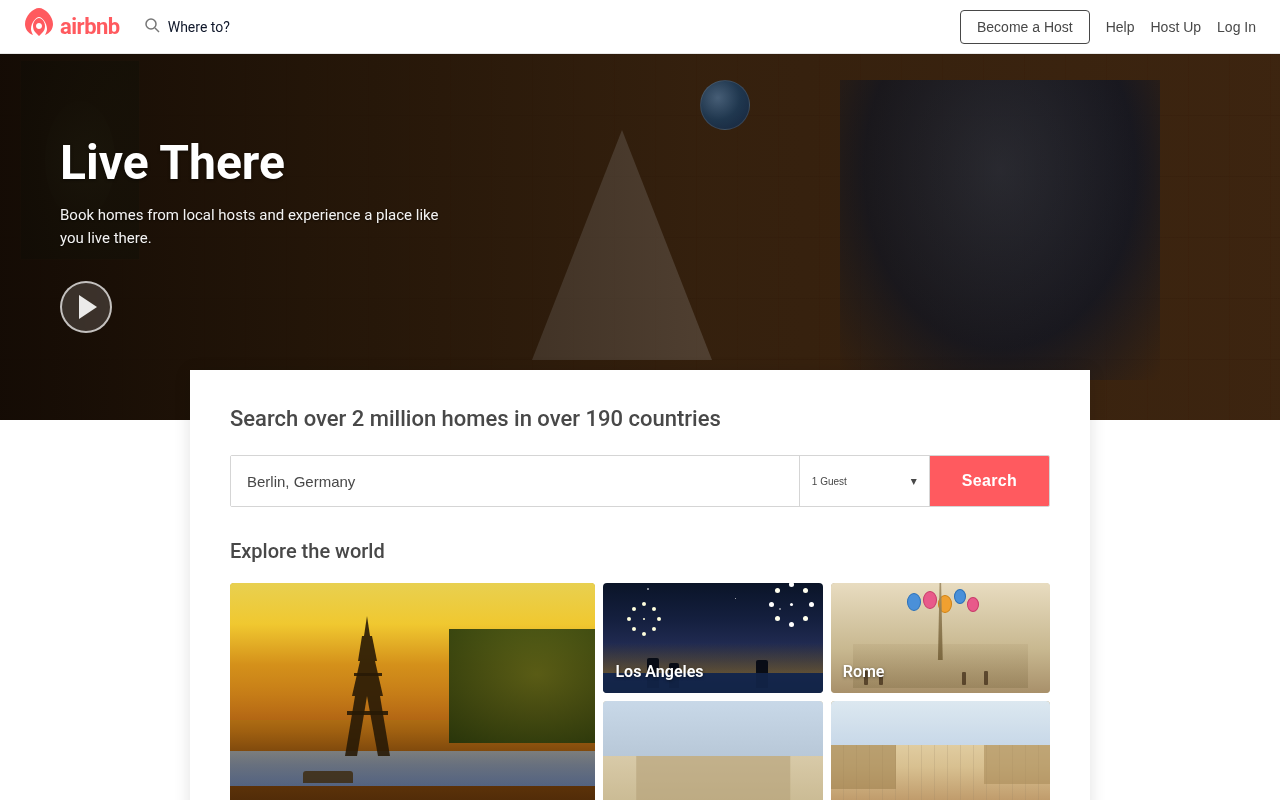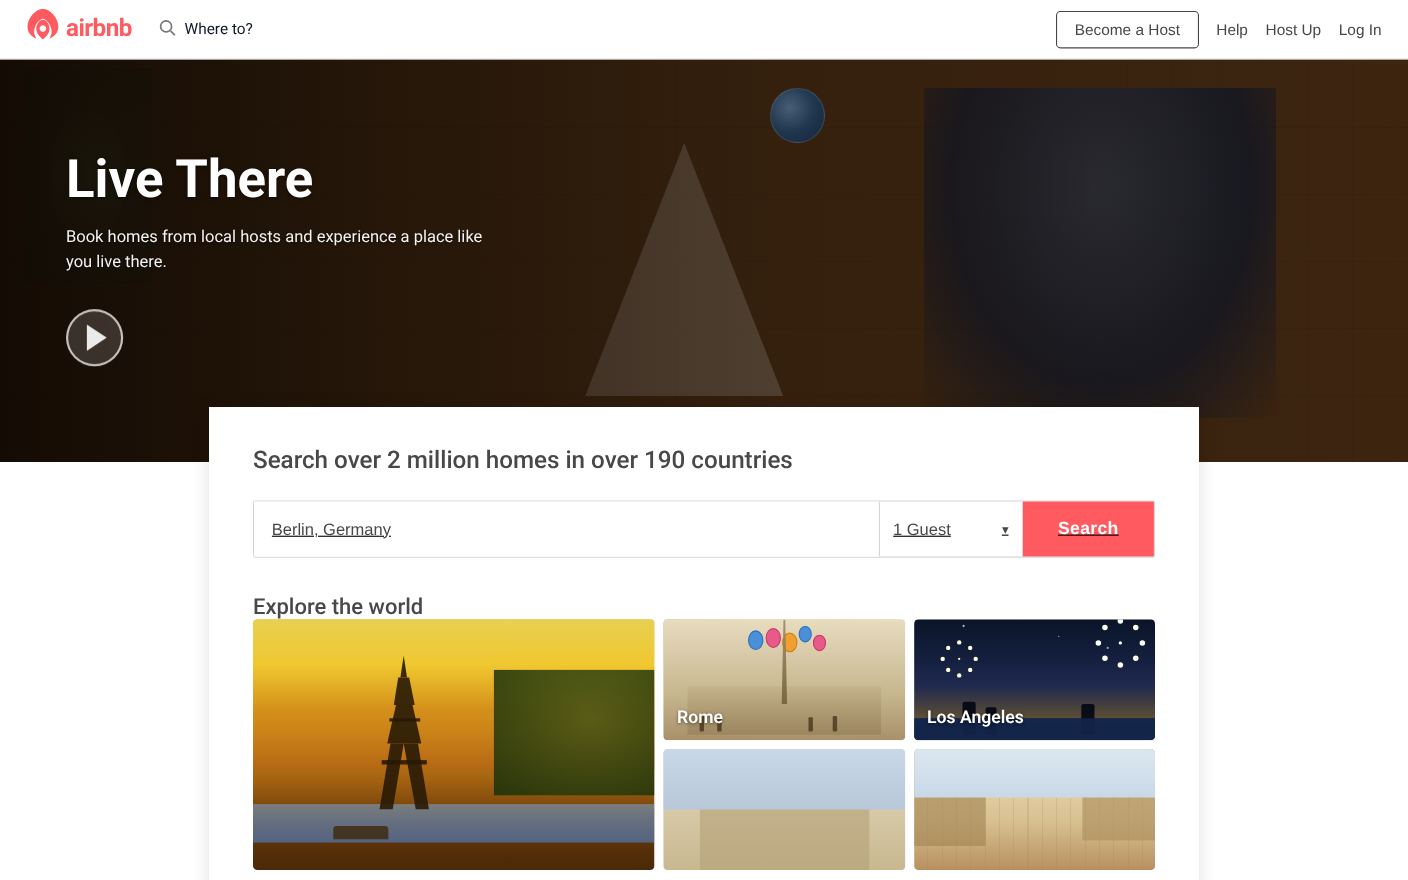--- a/index.html
+++ b/index.html
@@ -141,21 +141,20 @@
       margin-bottom: 24px;
     }
     .search-bar {
       display: flex;
       align-items: stretch;
       gap: 0;
       border: 1px solid #d5d5d5;
       border-radius: 2px;
       margin-bottom: 32px;
       height: 52px;
-      text-decoration: underline;
     }
     .search-location {
       flex: 1;
       border: none;
       padding: 0 16px;
       font-size: 15px;
       color: #484848;
       outline: none;
       border-right: 1px solid #d5d5d5;
     }
@@ -180,21 +179,21 @@
       border-right: 1px solid #d5d5d5;
       min-width: 130px;
       font-size: 14px;
       color: #484848;
       gap: 8px;
       cursor: pointer;
     }
     .guests-select {
       border: none;
       outline: none;
-      font-size: 15px;
+      font-size: 10px;
       color: #484848;
       background: transparent;
       cursor: pointer;
       appearance: none;
       -webkit-appearance: none;
       flex: 1;
     }
     .guests-caret {
       color: #484848;
       font-size: 12px;
@@ -209,20 +208,21 @@
       cursor: pointer;
       border-radius: 0 1px 1px 0;
       letter-spacing: 0.3px;
     }
 
     
     .explore-heading {
       font-size: 20px;
       font-weight: 500;
       color: #484848;
+      margin-bottom: 20px;
     }
     .explore-grid {
       display: grid;
       grid-template-columns: 1fr 0.6fr 0.6fr;
       grid-template-rows: 110px 110px;
       gap: 8px;
     }
     .explore-card {
       position: relative;
       border-radius: 4px;
@@ -415,20 +415,45 @@
 
           <rect x="7" y="95" width="41" height="4" fill="rgba(40,25,5,0.9)"></rect>
           <rect x="14" y="57" width="28" height="3" fill="rgba(40,25,5,0.9)"></rect>
         </svg>
 
         <div style="position:absolute; bottom:28px; left:20%; width:50px; height:12px; background:rgba(60,40,10,0.8); border-radius:3px 3px 0 0;"></div>
       </div>
     </div>
 
     <div class="explore-card">
+      <div style="height:100%; background:linear-gradient(to bottom, #0a1428 0%, #152040 35%, #202a50 55%, #101828 100%); position:relative; overflow:hidden;">
+
+        <div style="position:absolute; bottom:20px; left:0; right:0; height:30px; background:linear-gradient(to top, rgba(200,150,50,0.4), transparent);"></div>
+
+        <div style="position:absolute; top:20px; right:30px;">
+          <div style="width:3px; height:3px; background:white; border-radius:50%; box-shadow: 0 -20px 0 1px #fff, 0 20px 0 1px #fff, -20px 0 0 1px #fff, 20px 0 0 1px #fff, -14px -14px 0 1px #ffe, 14px -14px 0 1px #ffe, -14px 14px 0 1px #ffe, 14px 14px 0 1px #ffe;"></div>
+        </div>
+        <div style="position:absolute; top:35px; left:40px;">
+          <div style="width:2px; height:2px; background:#ffd; border-radius:50%; box-shadow: 0 -15px 0 1px #ffd, 0 15px 0 1px #ffd, -15px 0 0 1px #ffd, 15px 0 0 1px #ffd, -10px -10px 0 1px #ffd, 10px -10px 0 1px #ffd, -10px 10px 0 1px #ffd, 10px 10px 0 1px #ffd;"></div>
+        </div>
+
+        <div style="position:absolute; bottom:5px; left:20%; width:12px; height:30px; background:rgba(5,10,20,0.95); border-radius:2px 2px 0 0;"></div>
+        <div style="position:absolute; bottom:5px; left:30%; width:10px; height:25px; background:rgba(5,10,20,0.95); border-radius:2px 2px 0 0;"></div>
+        <div style="position:absolute; bottom:5px; right:25%; width:12px; height:28px; background:rgba(5,10,20,0.95); border-radius:2px 2px 0 0;"></div>
+
+        <div style="position:absolute; bottom:0; left:0; right:0; height:20px; background:rgba(20,40,80,0.8);"></div>
+
+        <div style="position:absolute; top:5px; left:20%; width:2px; height:2px; background:#fff; border-radius:50%; opacity:0.7;"></div>
+        <div style="position:absolute; top:15px; left:60%; width:1px; height:1px; background:#fff; border-radius:50%; opacity:0.8;"></div>
+        <div style="position:absolute; top:25px; left:80%; width:2px; height:2px; background:#fff; border-radius:50%; opacity:0.6;"></div>
+      </div>
+      <span class="explore-label">Los Angeles</span>
+    </div>
+
+    <div class="explore-card">
       <div style="height:100%; background:linear-gradient(135deg, #b8a888 0%, #d4c4a4 30%, #c8b898 50%, #e0d4b8 70%, #c4b48a 100%); position:relative; overflow:hidden;">
 
         <div style="position:absolute; inset:0; background:linear-gradient(to bottom, #e8dcc0 0%, #c8b890 60%, #a8906a 100%);"></div>
 
         <div style="position:absolute; bottom:5px; left:10%; right:10%; height:40%; background:linear-gradient(to bottom, rgba(180,160,120,0.3), rgba(140,120,80,0.5));"></div>
 
         <div style="position:absolute; top:10px; left:35%; width:14px; height:18px; border-radius:50%; background:#4a90d9; border:1px solid #2a70b9;"></div>
         <div style="position:absolute; top:8px; left:42%; width:14px; height:18px; border-radius:50%; background:#e85a8a; border:1px solid #c83a6a;"></div>
         <div style="position:absolute; top:12px; left:49%; width:14px; height:18px; border-radius:50%; background:#f0a030; border:1px solid #d08010;"></div>
         <div style="position:absolute; top:6px; left:56%; width:12px; height:15px; border-radius:50%; background:#4a90d9; border:1px solid #2a70b9;"></div>
@@ -438,45 +463,20 @@
 
         <div style="position:absolute; bottom:8px; left:15%; width:4px; height:14px; background:rgba(60,40,20,0.7); border-radius:1px;"></div>
         <div style="position:absolute; bottom:8px; left:22%; width:4px; height:12px; background:rgba(60,40,20,0.7); border-radius:1px;"></div>
         <div style="position:absolute; bottom:8px; left:60%; width:4px; height:13px; background:rgba(60,40,20,0.7); border-radius:1px;"></div>
         <div style="position:absolute; bottom:8px; left:70%; width:4px; height:14px; background:rgba(60,40,20,0.7); border-radius:1px;"></div>
       </div>
       <span class="explore-label">Rome</span>
     </div>
 
     <div class="explore-card">
-      <div style="height:100%; background:linear-gradient(to bottom, #0a1428 0%, #152040 35%, #202a50 55%, #101828 100%); position:relative; overflow:hidden;">
-
-        <div style="position:absolute; bottom:20px; left:0; right:0; height:30px; background:linear-gradient(to top, rgba(200,150,50,0.4), transparent);"></div>
-
-        <div style="position:absolute; top:20px; right:30px;">
-          <div style="width:3px; height:3px; background:white; border-radius:50%; box-shadow: 0 -20px 0 1px #fff, 0 20px 0 1px #fff, -20px 0 0 1px #fff, 20px 0 0 1px #fff, -14px -14px 0 1px #ffe, 14px -14px 0 1px #ffe, -14px 14px 0 1px #ffe, 14px 14px 0 1px #ffe;"></div>
-        </div>
-        <div style="position:absolute; top:35px; left:40px;">
-          <div style="width:2px; height:2px; background:#ffd; border-radius:50%; box-shadow: 0 -15px 0 1px #ffd, 0 15px 0 1px #ffd, -15px 0 0 1px #ffd, 15px 0 0 1px #ffd, -10px -10px 0 1px #ffd, 10px -10px 0 1px #ffd, -10px 10px 0 1px #ffd, 10px 10px 0 1px #ffd;"></div>
-        </div>
-
-        <div style="position:absolute; bottom:5px; left:20%; width:12px; height:30px; background:rgba(5,10,20,0.95); border-radius:2px 2px 0 0;"></div>
-        <div style="position:absolute; bottom:5px; left:30%; width:10px; height:25px; background:rgba(5,10,20,0.95); border-radius:2px 2px 0 0;"></div>
-        <div style="position:absolute; bottom:5px; right:25%; width:12px; height:28px; background:rgba(5,10,20,0.95); border-radius:2px 2px 0 0;"></div>
-
-        <div style="position:absolute; bottom:0; left:0; right:0; height:20px; background:rgba(20,40,80,0.8);"></div>
-
-        <div style="position:absolute; top:5px; left:20%; width:2px; height:2px; background:#fff; border-radius:50%; opacity:0.7;"></div>
-        <div style="position:absolute; top:15px; left:60%; width:1px; height:1px; background:#fff; border-radius:50%; opacity:0.8;"></div>
-        <div style="position:absolute; top:25px; left:80%; width:2px; height:2px; background:#fff; border-radius:50%; opacity:0.6;"></div>
-      </div>
-      <span class="explore-label">Los Angeles</span>
-    </div>
-
-    <div class="explore-card">
       <div style="height:100%; background:linear-gradient(135deg, #d0c8b0 0%, #e0d8c0 40%, #c8c0a0 70%, #b8b090 100%); position:relative; overflow:hidden;">
         <div style="position:absolute; inset:0; background:linear-gradient(to bottom, #e8dcc0 0%, #c8b890 100%);"></div>
 
         <div style="position:absolute; bottom:0; left:50%; transform:translateX(-50%); width:70%; height:60%; background:rgba(180,160,120,0.6);">
 
           <div style="position:absolute; top:-20px; left:50%; transform:translateX(-50%); width:40px; height:25px; border-radius:50% 50% 0 0; background:rgba(150,130,90,0.7);"></div>
         </div>
 
         <div style="position:absolute; top:0; left:0; right:0; height:50%; background:linear-gradient(to bottom, #c8d8e8, #b8c8d8);"></div>
       </div>

